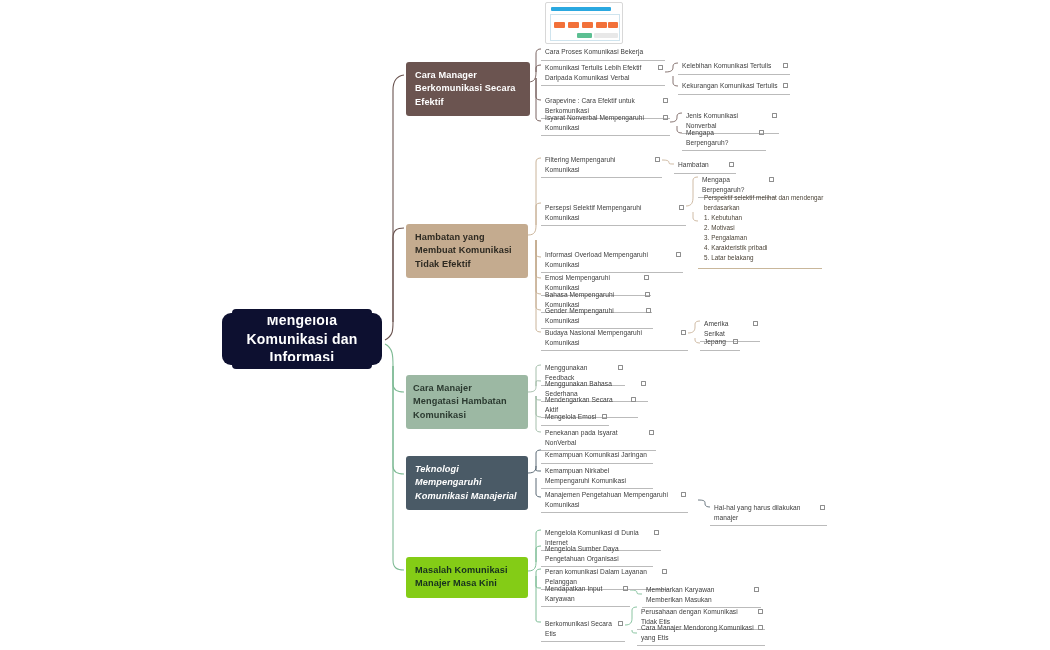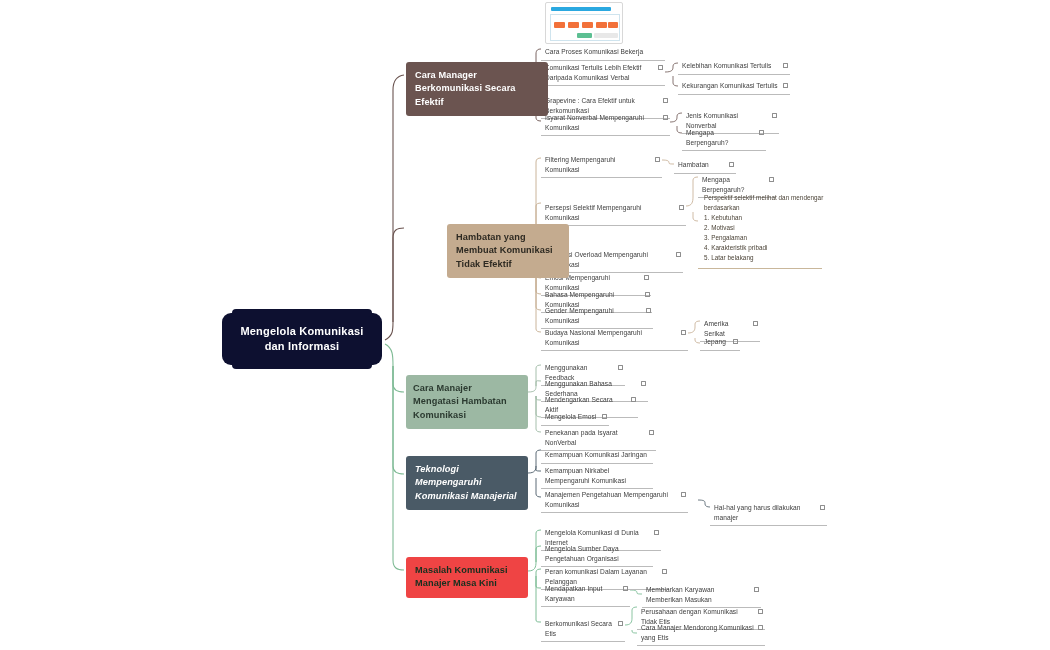--- a/index.html
+++ b/index.html
@@ -24,21 +24,21 @@
   
   .central {
     position: absolute;
     left: 222px; top: 313px;
     width: 160px; height: 52px;
     background: #0d1030;
     border-radius: 9px;
     display: flex; align-items: center; justify-content: center;
     text-align: center;
     color: #ffffff;
-    font-size: 11px;
+    font-size: 14px;
     font-weight: bold;
     line-height: 1.35;
     letter-spacing: .2px;
     padding: 0 8px;
     z-index: 5;
   }
   .central::before, .central::after {
     content: "";
     position: absolute;
     background: #0d1030;
@@ -57,21 +57,21 @@
     position: absolute;
     border-radius: 3px;
     color: #ffffff;
     font-size: 9.2px;
     font-weight: bold;
     line-height: 1.45;
     padding: 7px 9px;
     letter-spacing: .1px;
     z-index: 4;
   }
-  .branch.dark-txt { color: #2e2a22; margin-left: 41px; }
+  .branch.dark-txt { color: #2e2a22; }
 
   
   .node {
     position: absolute;
     font-size: 6.6px;
     line-height: 1.45;
     color: #3c3c3c;
     padding: 3px 2px 3px 4px;
     border-bottom: 1.3px solid #bbb;
     display: flex;
@@ -213,21 +213,21 @@
     <div class="tbar"></div>
     <div class="tbox" style="left:8px;width:11px;"></div>
     <div class="tbox" style="left:22px;width:11px;"></div>
     <div class="tbox" style="left:36px;width:11px;"></div>
     <div class="tbox" style="left:50px;width:11px;"></div>
     <div class="tbox" style="left:62px;width:10px;"></div>
     <div class="tgreen"></div>
     <div class="tgrey"></div>
   </div>
 
-  <div class="branch" style="left: 406px; top: 62px; width: 142px; background: rgb(107, 84, 80); color: rgb(255, 255, 255);">
+  <div class="branch" style="left: 406px; top: 62px; width: 124px; background: rgb(107, 84, 80); color: rgb(255, 255, 255);">
     <span>Cara Manager Berkomunikasi Secara Efektif</span>
   </div>
 
   <div class="node no-glyph" style="left:541px;top:44px;width:124px;">
     <span class="txt">Cara Proses Komunikasi Bekerja</span>
 
   </div>
 
   <div class="node" style="left:541px;top:60px;width:124px;">
     <span class="txt">Komunikasi Tertulis Lebih Efektif Daripada Komunikasi Verbal</span>
@@ -358,21 +358,21 @@
   </div>
   <div class="node" style="left:541px;top:487px;width:147px;">
     <span class="txt">Manajemen Pengetahuan Mempengaruhi Komunikasi</span>
     <span class="glyph"></span>
   </div>
   <div class="node" style="left:710px;top:500px;width:117px;">
     <span class="txt">Hal-hal yang harus dilakukan manajer</span>
     <span class="glyph"></span>
   </div>
 
-  <div class="branch" style="left: 406px; top: 557px; width: 122px; background: #ef4444; color: rgb(22, 48, 31);">
+  <div class="branch" style="left: 406px; top: 557px; width: 122px; background: #84cc16; color: rgb(22, 48, 31);">
     <span>Masalah Komunikasi Manajer Masa Kini</span>
   </div>
   <div class="node" style="left:541px;top:525px;width:120px;">
     <span class="txt">Mengelola Komunikasi di Dunia Internet</span>
     <span class="glyph"></span>
   </div>
   <div class="node no-glyph" style="left:541px;top:541px;width:112px;">
     <span class="txt">Mengelola Sumber Daya Pengetahuan Organisasi</span>
 
   </div>

